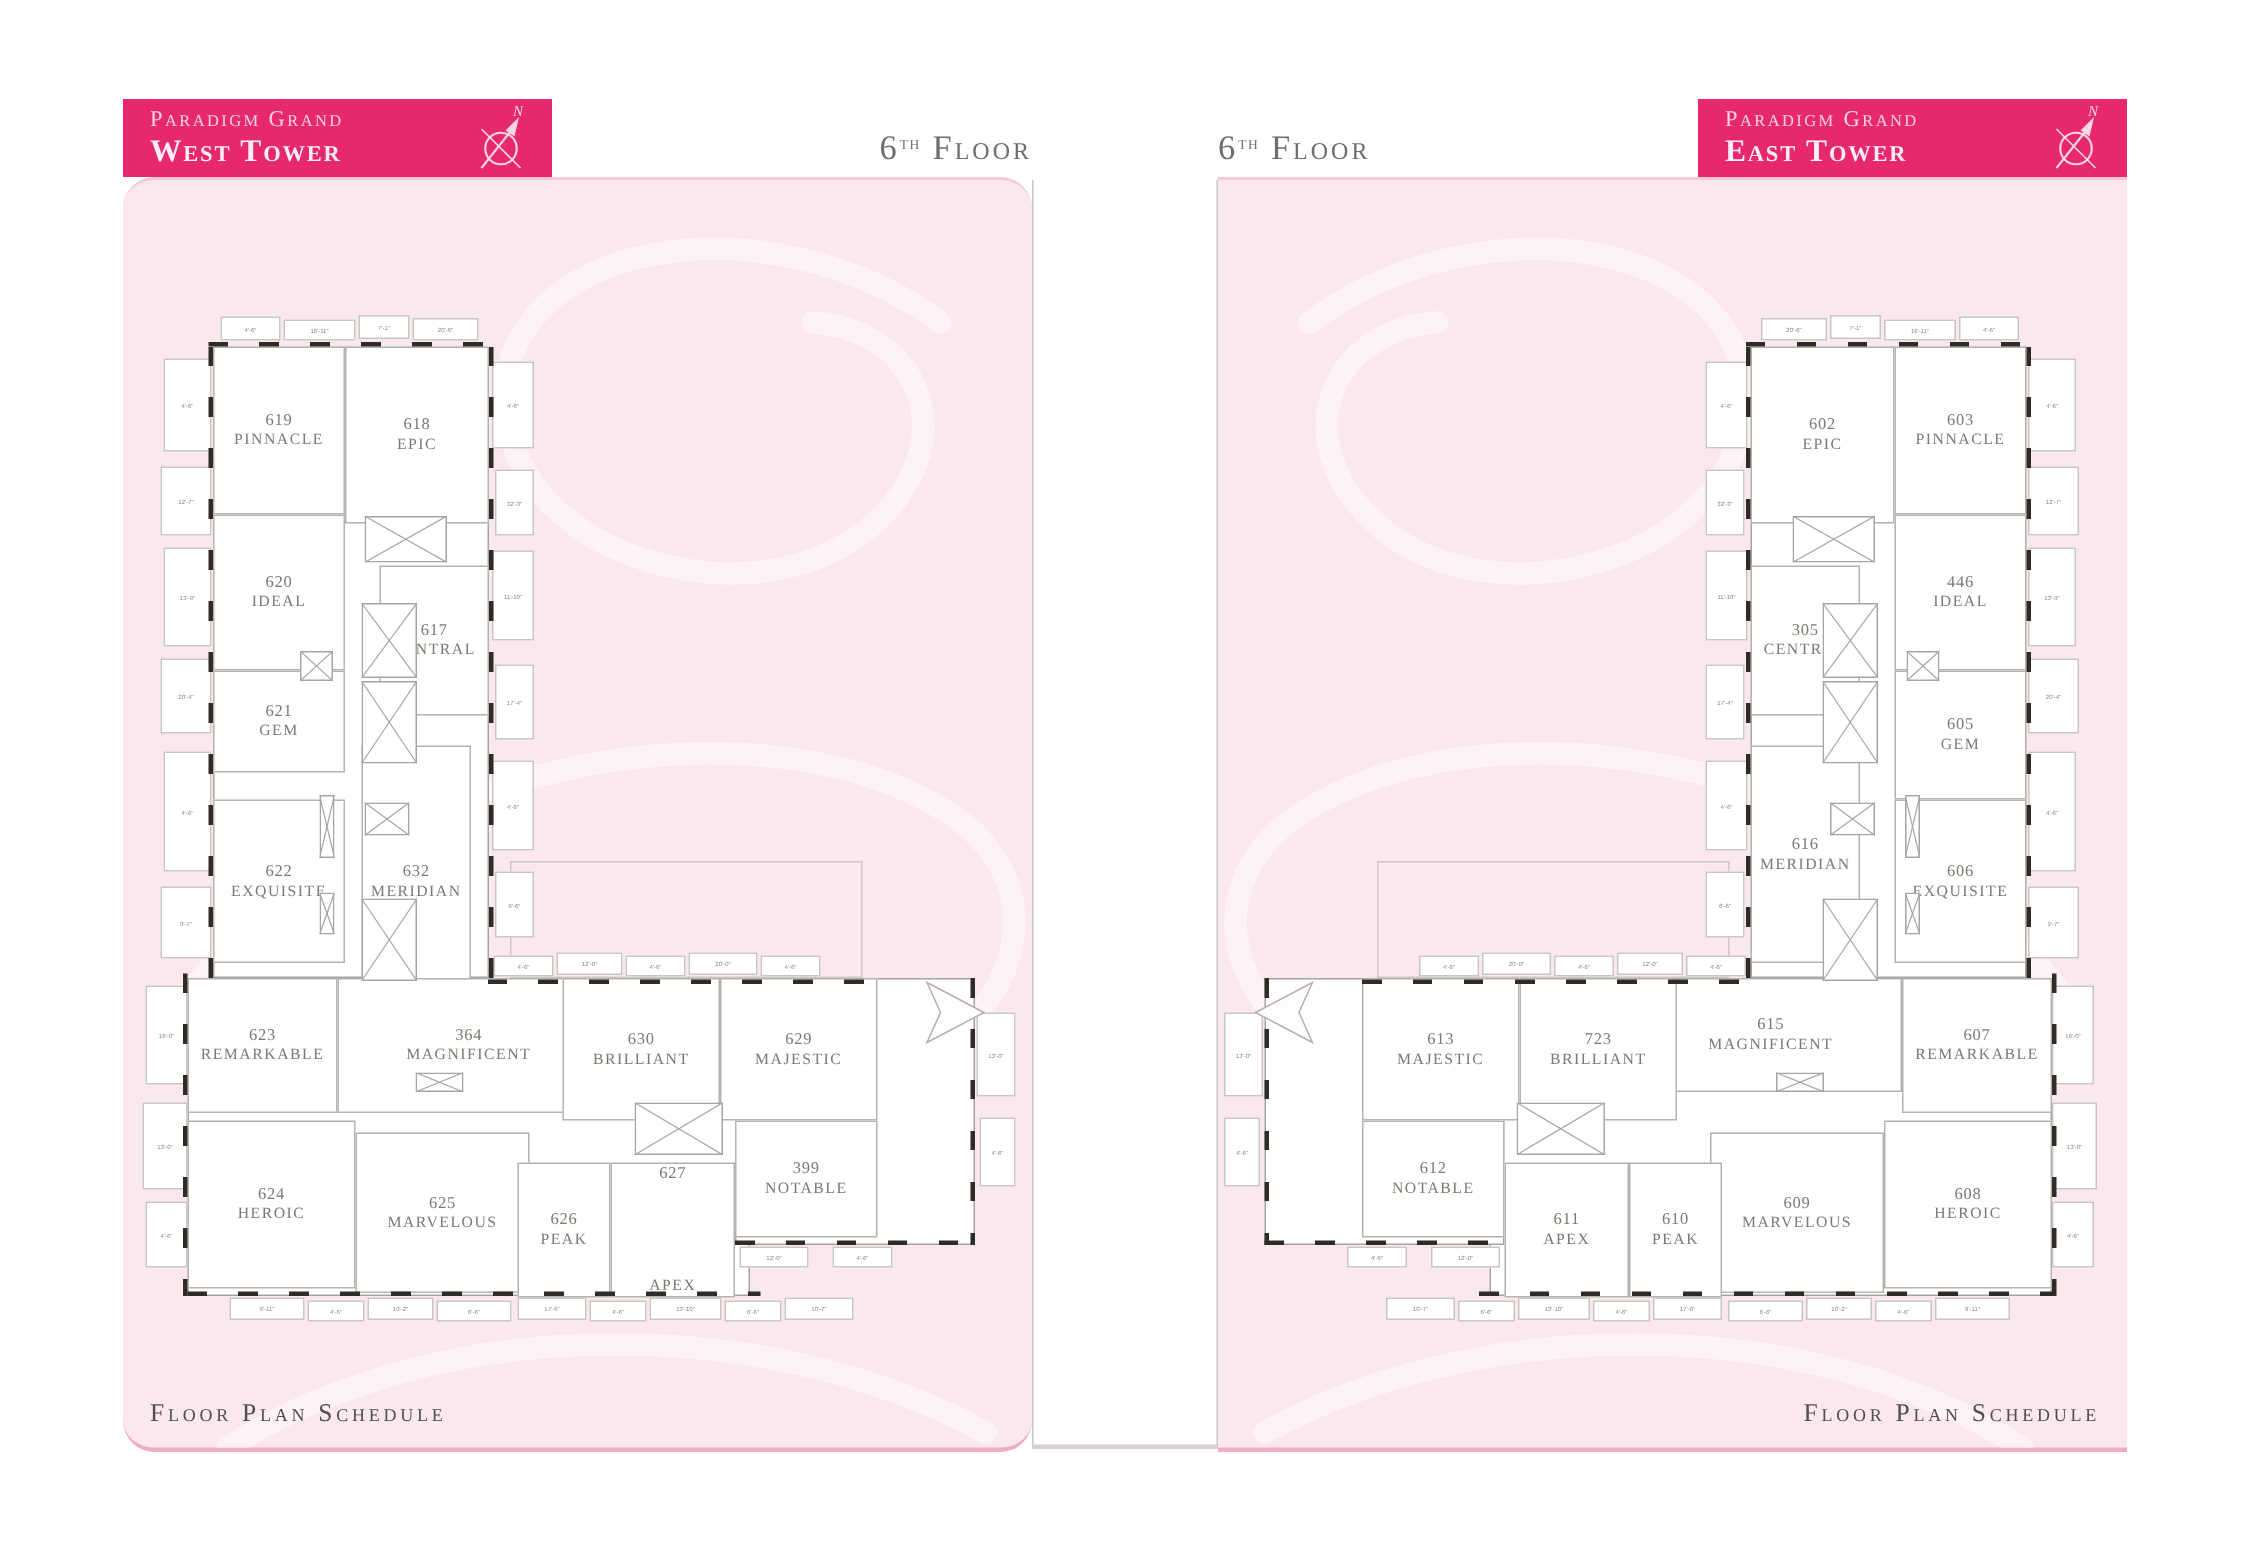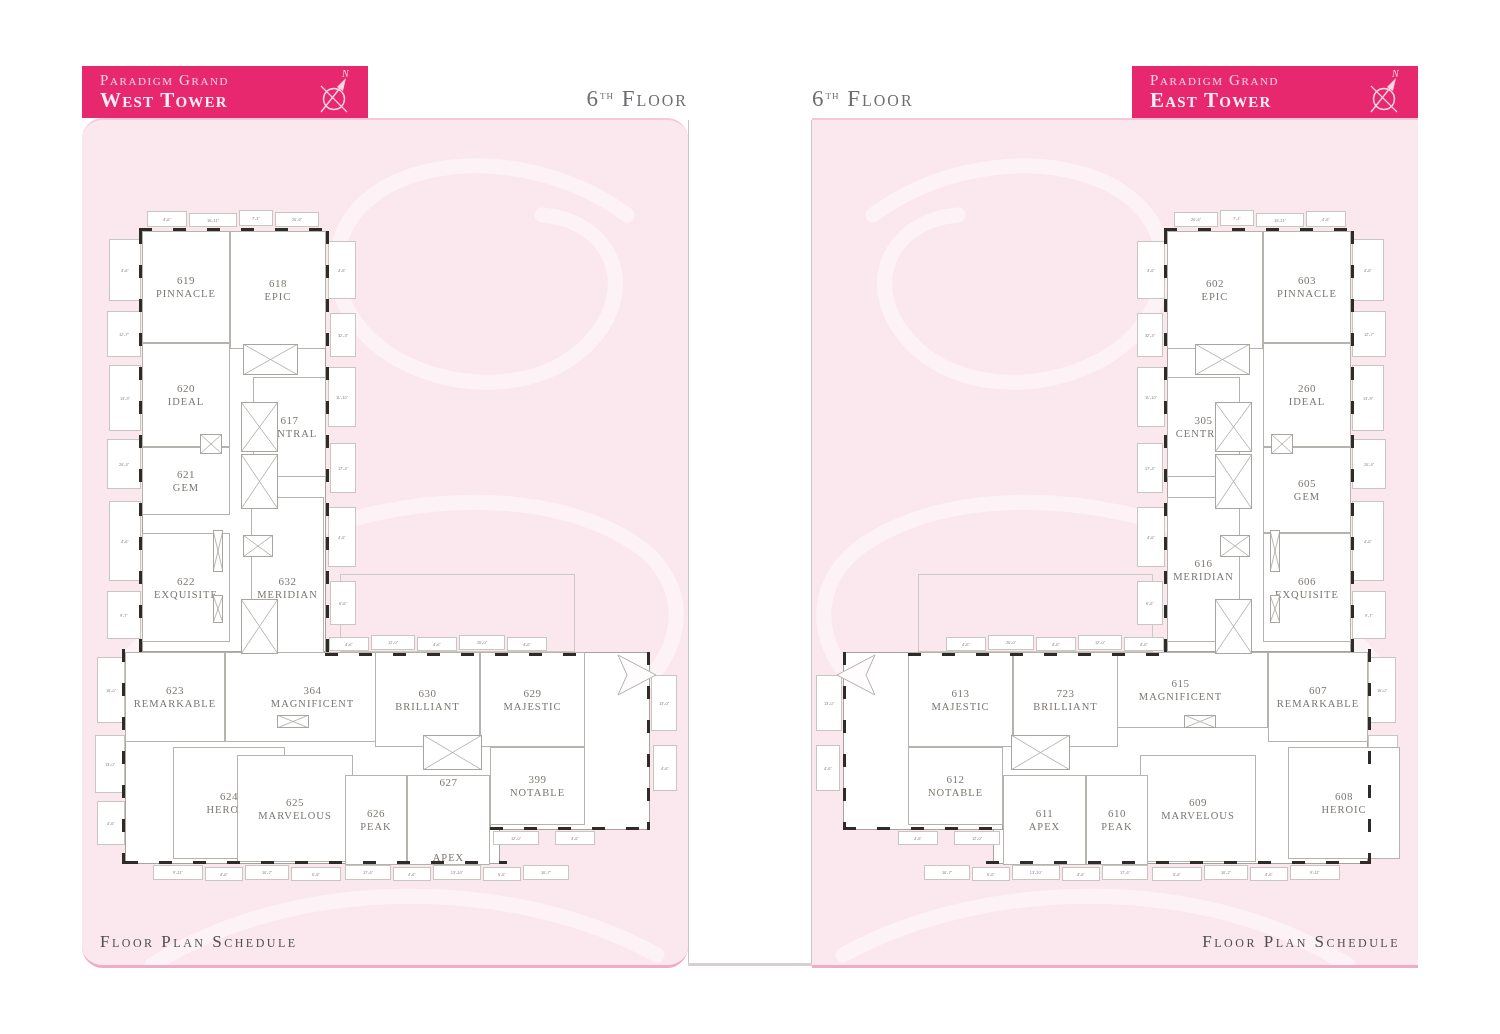--- a/index.html
+++ b/index.html
@@ -170,41 +170,41 @@
           <div class="room-name">CENTRAL</div>
         </div>
         <div class="room" style="left: 47px; top: 240px; width: 88px; height: 68px; font-family: Liberation Serif, serif;">
           <div class="room-num">621</div>
           <div class="room-name">GEM</div>
         </div>
         <div class="room" style="left: 47px; top: 326px; width: 88px; height: 109px;">
           <div class="room-num">622</div>
           <div class="room-name">EXQUISITE</div>
         </div>
-        <div class="room" style="left: 156px; top: 290px; width: 73px; height: 181px;">
+        <div class="room" style="left: 146px; top: 290px; width: 73px; height: 181px;">
           <div class="room-num">632</div>
           <div class="room-name">MERIDIAN</div>
         </div>
         <div class="room" style="left: 30px; top: 445px; width: 100px; height: 90px;">
           <div class="room-num">623</div>
           <div class="room-name">REMARKABLE</div>
         </div>
         <div class="room" style="left: 130px; top: 445px; width: 175px; height: 90px;">
           <div class="room-num">364</div>
           <div class="room-name">MAGNIFICENT</div>
         </div>
         <div class="room" style="left: 280px; top: 445px; width: 105px; height: 95px;">
           <div class="room-num">630</div>
           <div class="room-name">BRILLIANT</div>
         </div>
         <div class="room" style="left: 385px; top: 445px; width: 105px; height: 95px;">
           <div class="room-num">629</div>
           <div class="room-name">MAJESTIC</div>
         </div>
-        <div class="room" style="left: 30px; top: 540px; width: 112px; height: 112px; margin-left: 48px;">
+        <div class="room" style="left: 30px; top: 540px; width: 112px; height: 112px;">
           <div class="room-num">624</div>
           <div class="room-name">HEROIC</div>
         </div>
         <div class="room" style="left: 142px; top: 548px; width: 116px; height: 107px;">
           <div class="room-num">625</div>
           <div class="room-name">MARVELOUS</div>
         </div>
         <div class="room" style="left: 250px; top: 568px; width: 62px; height: 90px;">
           <div class="room-num">626</div>
           <div class="room-name">PEAK</div>
@@ -334,21 +334,21 @@
         <div class="wall h" style="left: 75px; top: 446px; width: 260px; height: 3px;"></div>
         <div class="room" style="left: 430px; top: 24px; width: 88px; height: 112px;">
           <div class="room-num">603</div>
           <div class="room-name">PINNACLE</div>
         </div>
         <div class="room" style="left: 334px; top: 24px; width: 96px; height: 118px;">
           <div class="room-num">602</div>
           <div class="room-name">EPIC</div>
         </div>
         <div class="room" style="left: 430px; top: 136px; width: 88px; height: 104px;">
-          <div class="room-num">260</div>
+          <div class="room-num">446</div>
           <div class="room-name">IDEAL</div>
         </div>
         <div class="room" style="left: 334px; top: 170px; width: 73px; height: 100px;">
           <div class="room-num">305</div>
           <div class="room-name">CENTRAL</div>
         </div>
         <div class="room" style="left: 430px; top: 240px; width: 88px; height: 86px;">
           <div class="room-num">605</div>
           <div class="room-name">GEM</div>
         </div>
@@ -369,21 +369,21 @@
           <div class="room-name">MAGNIFICENT</div>
         </div>
         <div class="room" style="left: 180px; top: 445px; width: 105px; height: 95px;">
           <div class="room-num">723</div>
           <div class="room-name">BRILLIANT</div>
         </div>
         <div class="room" style="left: 75px; top: 445px; width: 105px; height: 95px;">
           <div class="room-num">613</div>
           <div class="room-name">MAJESTIC</div>
         </div>
-        <div class="room" style="left: 423px; top: 540px; width: 112px; height: 112px; margin-left: 32px;">
+        <div class="room" style="left: 423px; top: 540px; width: 112px; height: 112px;">
           <div class="room-num">608</div>
           <div class="room-name">HEROIC</div>
         </div>
         <div class="room" style="left: 307px; top: 548px; width: 116px; height: 107px;">
           <div class="room-num">609</div>
           <div class="room-name">MARVELOUS</div>
         </div>
         <div class="room" style="left: 253px; top: 568px; width: 62px; height: 90px;">
           <div class="room-num">610</div>
           <div class="room-name">PEAK</div>

